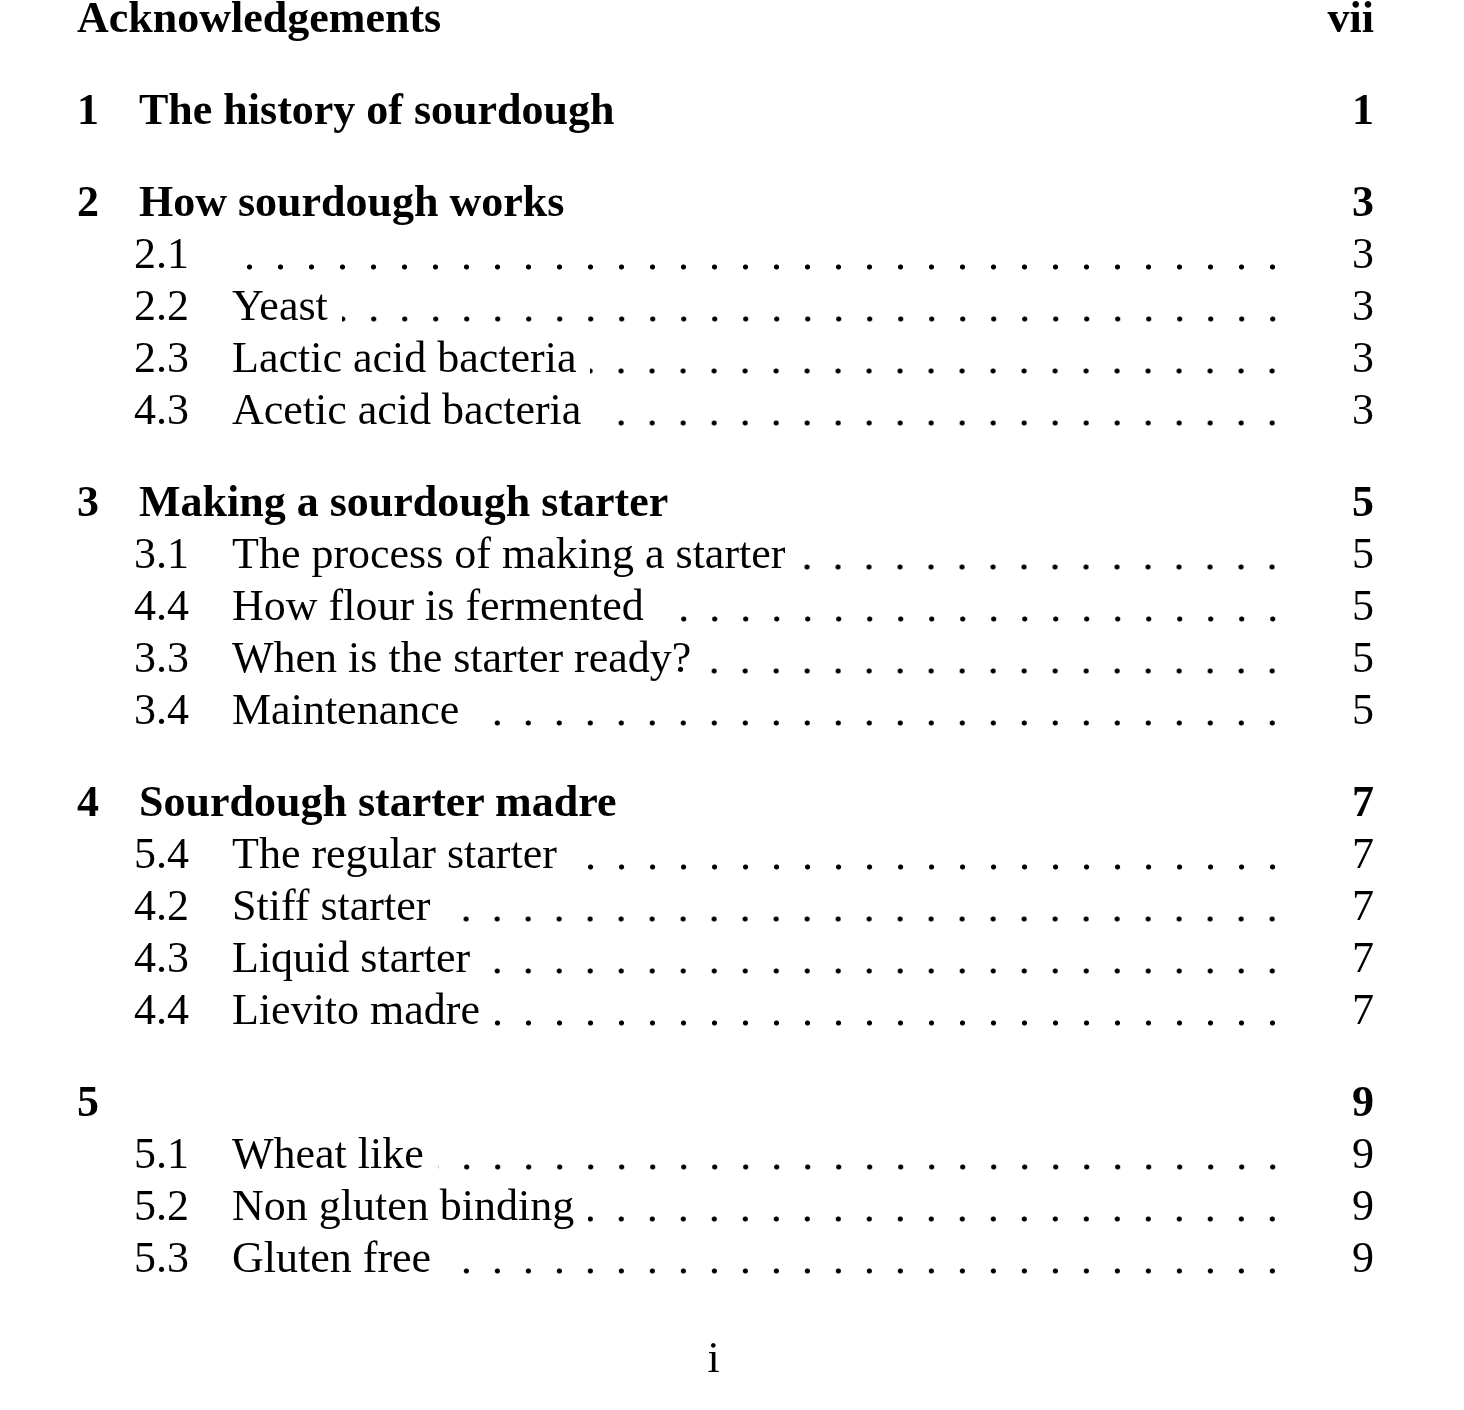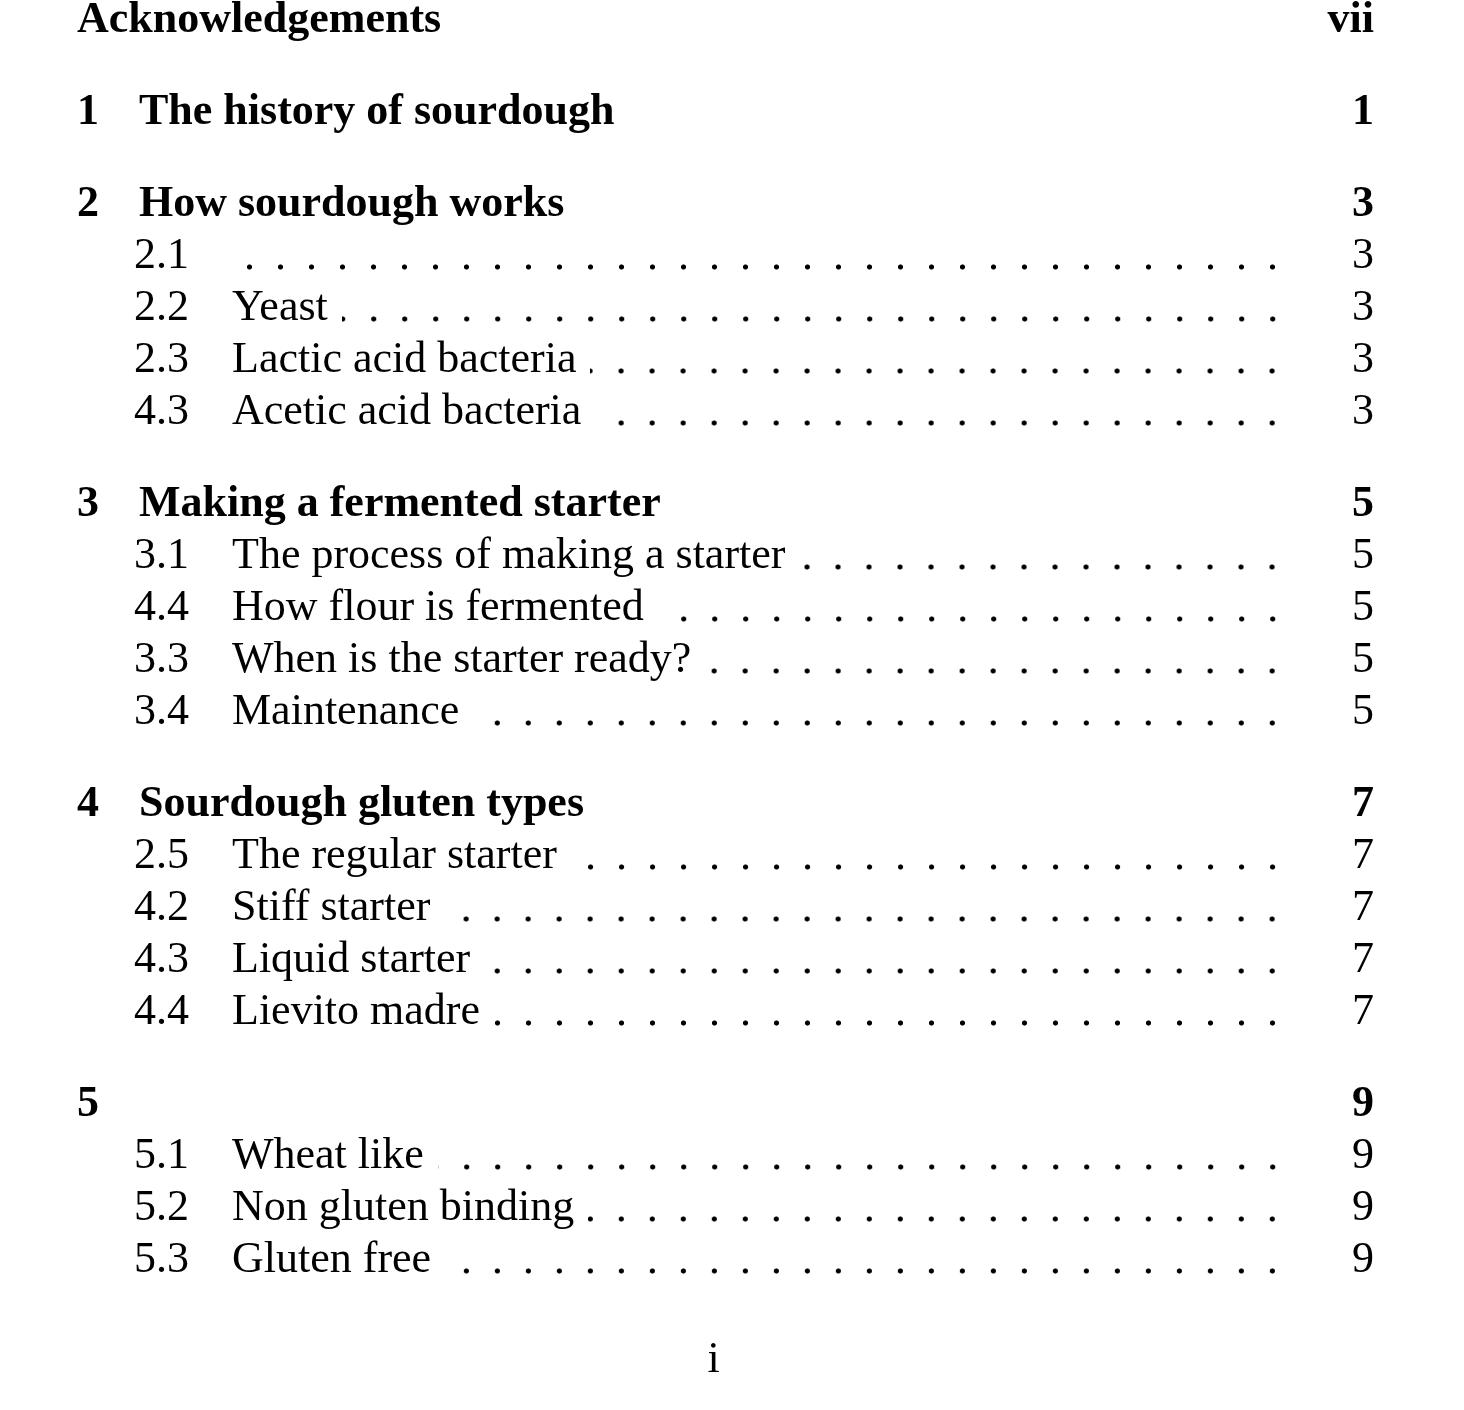--- a/index.html
+++ b/index.html
@@ -118,21 +118,21 @@
         <span class="pagenum">3</span>
       </div>
       <div class="row section">
         <span class="snum">4.3</span>
         <span class="title">Acetic acid bacteria</span>
         <span class="leader dots"></span>
         <span class="pagenum">3</span>
       </div>
       <div class="row chapter">
         <span class="cnum">3</span>
-        <span class="title">Making a fermented starter</span>
+        <span class="title">Making a sourdough starter</span>
         <span class="leader"></span>
         <span class="pagenum">5</span>
       </div>
       <div class="row section">
         <span class="snum">3.1</span>
         <span class="title">The process of making a starter</span>
         <span class="leader dots"></span>
         <span class="pagenum">5</span>
       </div>
       <div class="row section">
@@ -148,26 +148,26 @@
         <span class="pagenum">5</span>
       </div>
       <div class="row section">
         <span class="snum">3.4</span>
         <span class="title">Maintenance</span>
         <span class="leader dots"></span>
         <span class="pagenum">5</span>
       </div>
       <div class="row chapter">
         <span class="cnum">4</span>
-        <span class="title">Sourdough gluten types</span>
-        <span class="leader"></span>
-        <span class="pagenum">7</span>
-      </div>
-      <div class="row section">
-        <span class="snum">2.5</span>
+        <span class="title">Sourdough starter madre</span>
+        <span class="leader"></span>
+        <span class="pagenum">7</span>
+      </div>
+      <div class="row section">
+        <span class="snum">5.4</span>
         <span class="title">The regular starter</span>
         <span class="leader dots"></span>
         <span class="pagenum">7</span>
       </div>
       <div class="row section">
         <span class="snum">4.2</span>
         <span class="title">Stiff starter</span>
         <span class="leader dots"></span>
         <span class="pagenum">7</span>
       </div>

